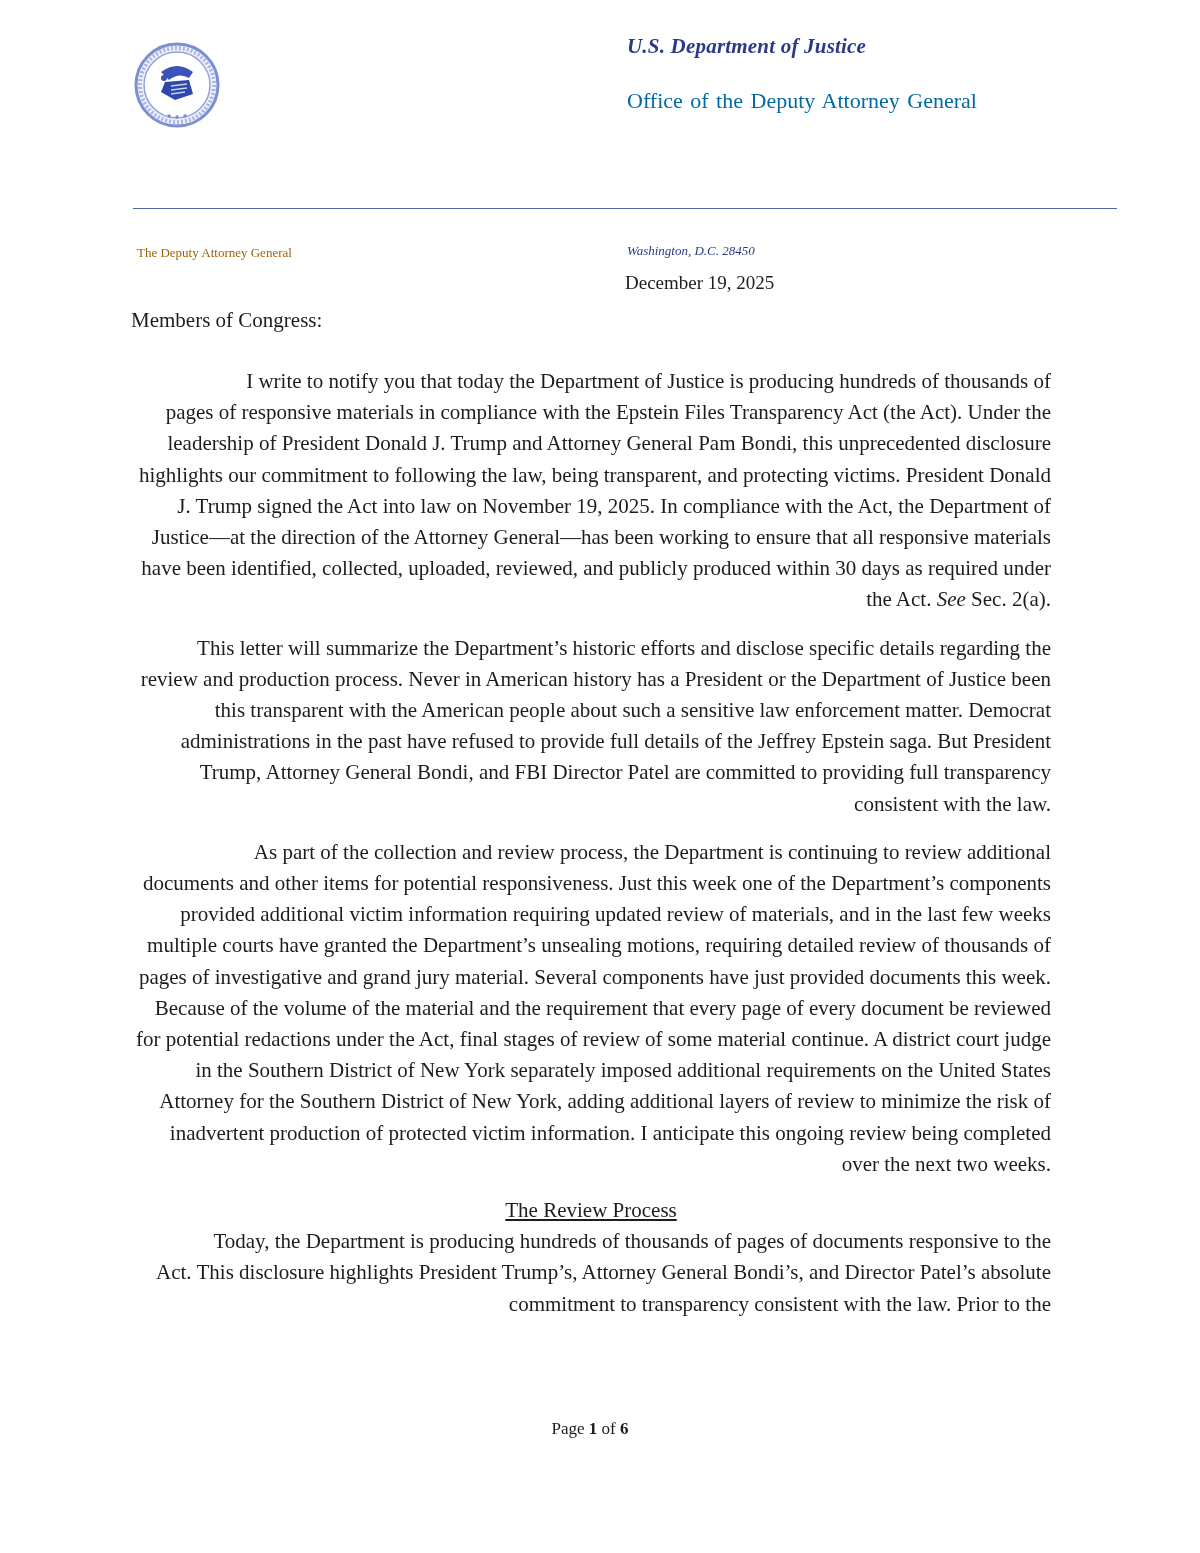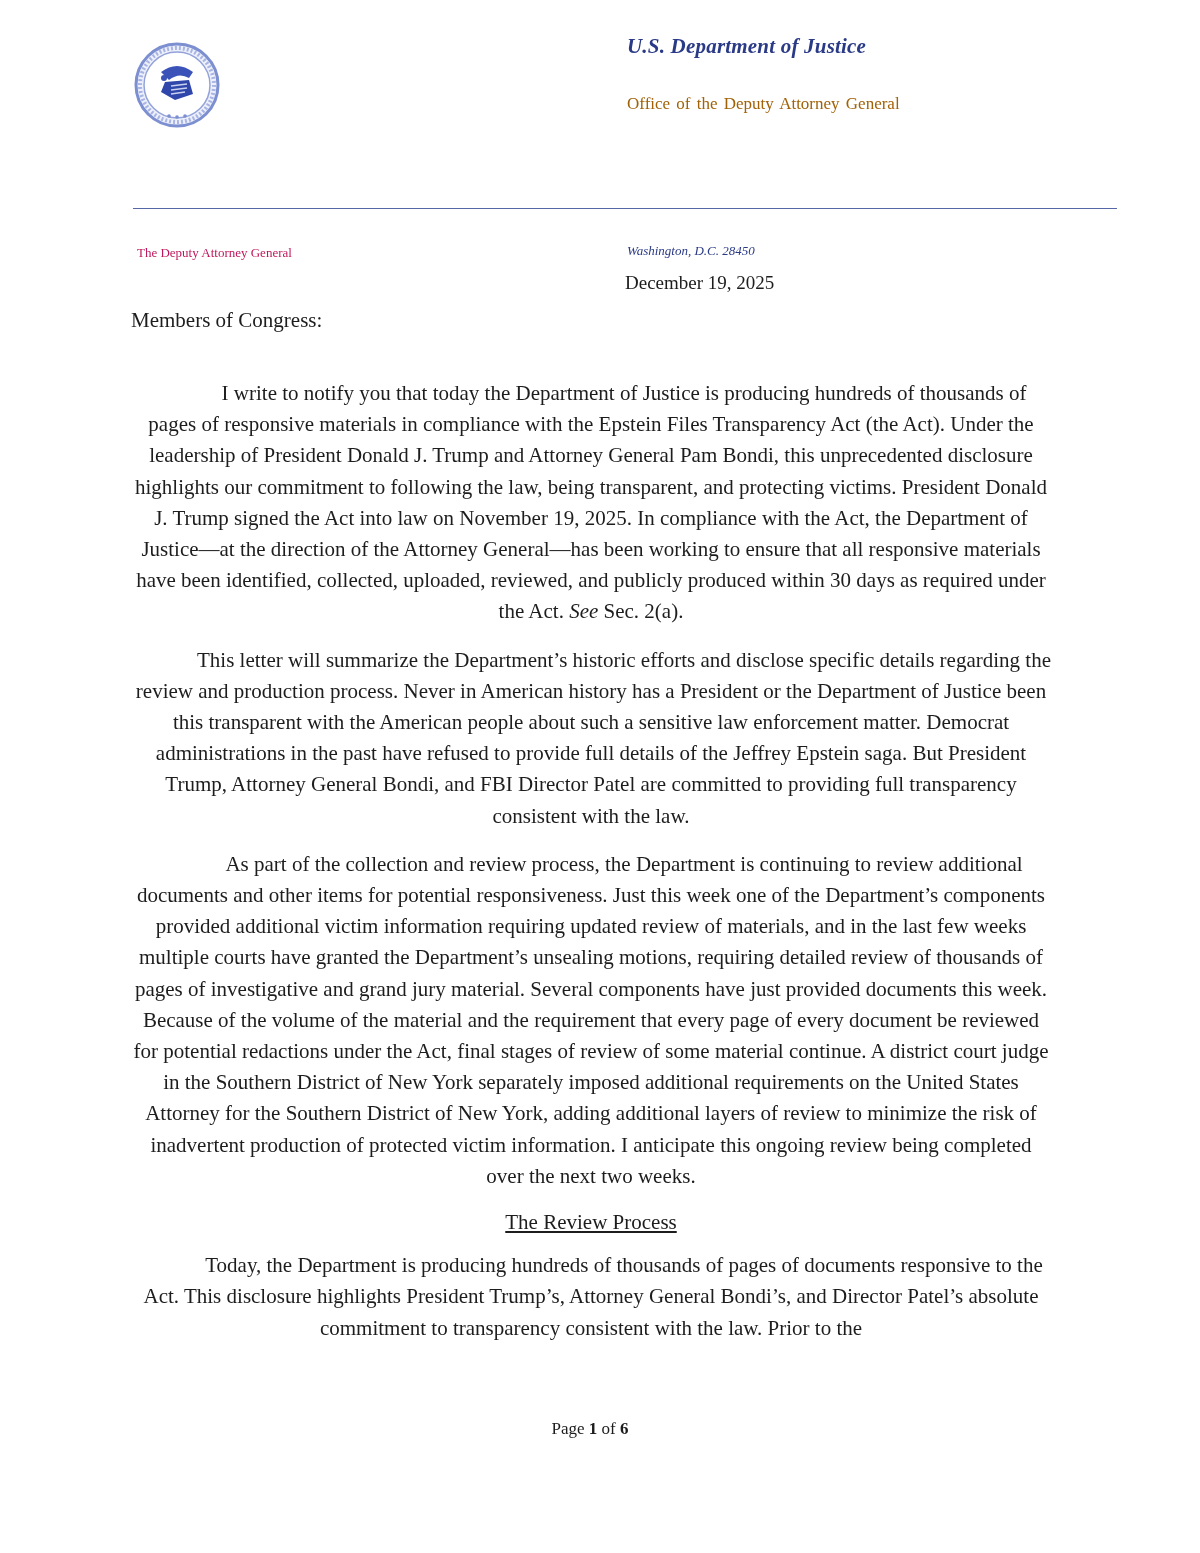--- a/index.html
+++ b/index.html
@@ -1,27 +1,27 @@
 <!DOCTYPE html>
 <html><head>
 <meta charset="utf-8">
 <style>
   html, body { margin: 0; padding: 0; background: #ffffff; }
   body { width: 1200px; height: 1553px; position: relative; overflow: hidden; font-family: "Liberation Serif", serif; color: #1d1d1d; }
   .seal { position: absolute; left: 131px; top: 42px; width: 92px; height: 86px; }
   .hdr-title { position: absolute; left: 627px; top: 34px; font-size: 21px; font-weight: bold; color: #2a3a86; letter-spacing: 0.2px; font-style: italic; }
-  .hdr-sub { position: absolute; left: 627px; top: 94px; font-size: 17px; color: #a16207; word-spacing: 2px; }
+  .hdr-sub { position: absolute; left: 627px; top: 88px; font-size: 22px; color: #0369a1; word-spacing: 2px; }
   .rule { position: absolute; left: 133px; top: 208px; width: 984px; height: 0; border-top: 1.5px solid #5567a6; }
-  .from { position: absolute; left: 137px; top: 245px; font-size: 13px; color: #be185d; }
+  .from { position: absolute; left: 137px; top: 245px; font-size: 13px; color: #a16207; }
   .place { position: absolute; left: 627px; top: 243px; font-size: 13px; font-style: italic; color: #2a3a86; }
   .date { position: absolute; left: 625px; top: 272px; font-size: 19px; color: #1d1d1d; }
   .salutation { position: absolute; left: 131px; top: 308px; font-size: 21px; }
   .body { position: absolute; left: 131px; top: 366px; width: 920px; font-size: 21px; line-height: 31.2px; }
-  .body p { margin: 12px 0 17px 0; text-indent: 66px; text-align: center; }
-  .heading { text-align: center; text-decoration: underline; margin: -2px 0 10px 0; }
+  .body p { margin: 0 0 17px 0; text-indent: 66px; text-align: right; }
+  .heading { text-align: center; text-decoration: underline; margin: -2px 0 0 0; }
   .footer { position: absolute; left: 0; width: 1180px; top: 1419px; text-align: center; font-size: 17px; }
   .footer b { font-weight: bold; }
 </style>
 </head>
 <body>
 
 <div class="seal">
   <svg width="92" height="86" viewBox="0 0 92 86">
     <circle cx="46" cy="43" r="41" fill="#eef1fb" stroke="#7c8fd0" stroke-width="3"></circle>
     <circle cx="46" cy="43" r="33" fill="#ffffff" stroke="#93a3da" stroke-width="1.5"></circle>

